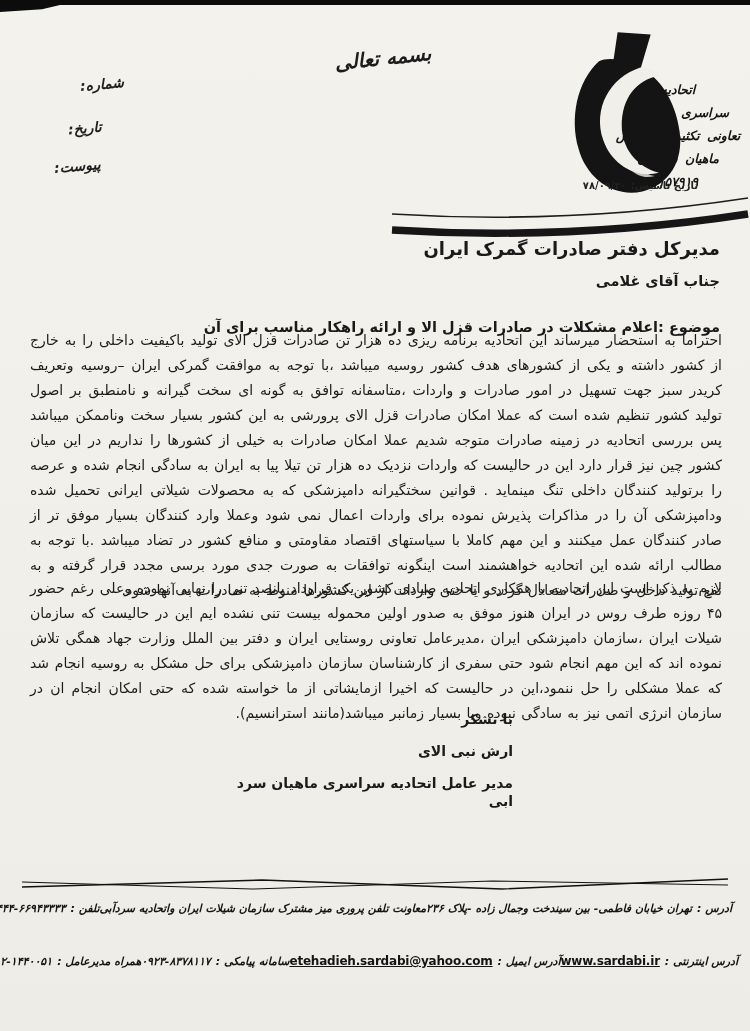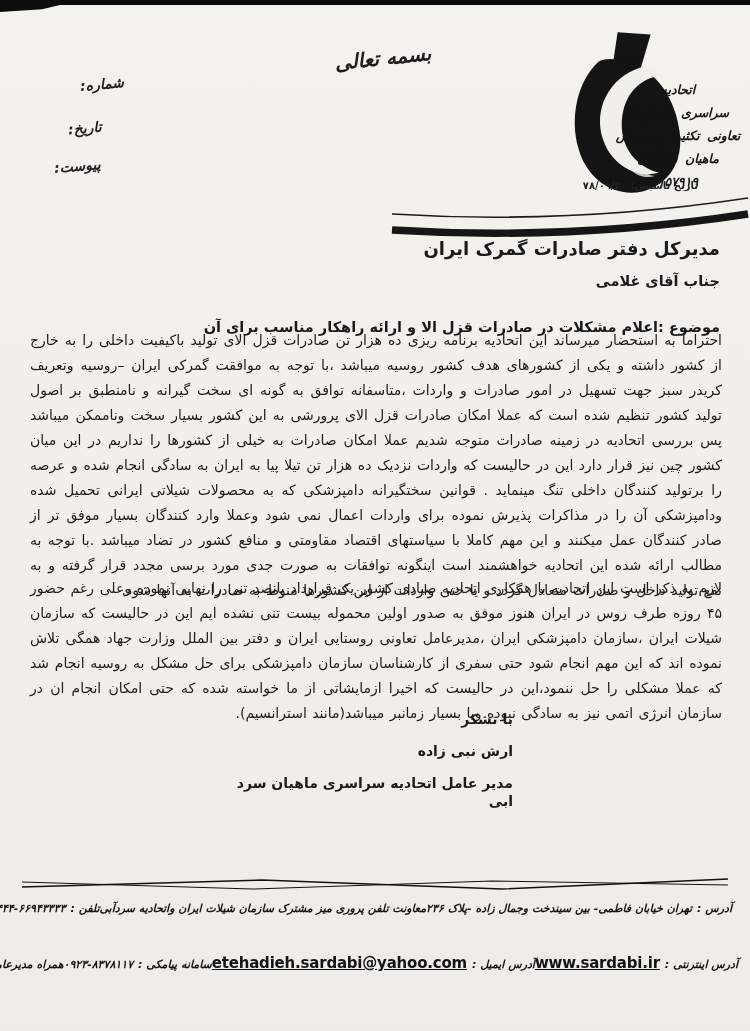--- a/index.html
+++ b/index.html
@@ -87,21 +87,21 @@
     display: flex; justify-content: space-between; align-items: baseline;
     direction: rtl; white-space: nowrap; color: #141414;
   }
   .footer-1 { top: 902px; font-size: 11px; font-style: italic; letter-spacing: -0.3px; }
   .footer-2 { top: 954px; font-size: 11px; font-style: italic; letter-spacing: -0.2px; left: 12px; right: 12px; }
   .footer-line .seg { white-space: nowrap; }
   .footer-line .lbl { font-weight: bold; margin-left: 5px; }
   .footer-line .val { font-weight: 600; }
   .num-ltr { direction: ltr; unicode-bidi: embed; }
   .latin-val {
-    font-style: normal; font-weight: bold; font-size: 15px;
+    font-style: normal; font-weight: bold; font-size: 12px;
     text-decoration: underline; direction: ltr; unicode-bidi: embed;
   }
 </style>
 </head>
 <body>
 
 <div class="page">
 
   <div class="scan-bar"></div>
   <div class="scan-wedge"></div>
@@ -141,21 +141,21 @@
     <div class="line1">مدیرکل دفتر صادرات گمرک ایران</div>
     <div class="line2">جناب آقای غلامی</div>
     <div class="subject">موضوع :اعلام مشکلات در صادرات قزل الا و ارائه راهکار مناسب برای آن</div>
   </div>
 
   <div class="body-par par1">احتراما به استحضار میرساند این اتحادیه برنامه ریزی ده هزار تن صادرات قزل الای تولید باکیفیت داخلی را به خارج از کشور داشته و یکی از کشورهای هدف کشور روسیه میباشد ،با توجه به موافقت گمرکی ایران –روسیه وتعریف کریدر سبز جهت تسهیل در امور صادرات و واردات ،متاسفانه توافق به گونه ای سخت گیرانه و نامنطبق بر اصول تولید کشور تنظیم شده است که عملا امکان صادرات قزل الای پرورشی به این کشور بسیار سخت وناممکن میباشد پس بررسی اتحادیه در زمینه صادرات متوجه شدیم عملا امکان صادرات به خیلی از کشورها را نداریم در این میان کشور چین نیز قرار دارد این در حالیست که واردات نزدیک ده هزار تن تیلا پیا به ایران به سادگی انجام شده و عرصه را برتولید کنندگان داخلی تنگ مینماید . قوانین سختگیرانه دامپزشکی که به محصولات شیلاتی ایرانی تحمیل شده ودامپزشکی آن را در مذاکرات پذیرش نموده برای واردات اعمال نمی شود وعملا وارد کنندگان بسیار موفق تر از صادر کنندگان عمل میکنند و این مهم کاملا با سیاستهای اقتصاد مقاومتی و منافع کشور در تضاد میباشد .با توجه به مطالب ارائه شده این اتحادیه خواهشمند است اینگونه توافقات به صورت جدی مورد برسی مجدد قرار گرفته و به نفع تولید داخل و صادرات متعادل گردد و یا حتی واردات از این کشورها منوط به صادرات به آنها شود.</div>
   <div class="body-par par2">لازم به ذکر است این اتحادیه با همکاری اتحادیه صیادی کشور یک قرارداد پانصد تنی را نهایی نموده وعلی رغم حضور ۴۵ روزه طرف روس در ایران هنوز موفق به صدور اولین محموله بیست تنی نشده ایم این در حالیست که سازمان شیلات ایران ،سازمان دامپزشکی ایران ،مدیرعامل تعاونی روستایی ایران و دفتر بین الملل وزارت جهاد همگی تلاش نموده اند که این مهم انجام شود حتی سفری از کارشناسان سازمان دامپزشکی برای حل مشکل به روسیه انجام شد که عملا مشکلی را حل ننمود،این در حالیست که اخیرا ازمایشاتی از ما خواسته شده که حتی امکان انجام ان در سازمان انرژی اتمی نیز به سادگی نبوده ویا بسیار زمانبر میباشد(مانند استرانسیم).</div>
 
   <div class="closing-block">
     <div>با تشکر</div>
-    <div>ارش نبی زاده</div>
+    <div>ارش نبی الای</div>
     <div>مدیر عامل اتحادیه سراسری ماهیان سرد ابی</div>
   </div>
 
   <svg class="footer-rule" viewBox="0 0 706 20" xmlns="http://www.w3.org/2000/svg" preserveAspectRatio="none">
     <path d="M0,11 L240,4 L480,13 L706,3" stroke="#111" stroke-width="1.4" fill="none"></path>
     <path d="M0,6 L230,13 L470,5 L706,9" stroke="#111" stroke-width="1.1" fill="none"></path>
   </svg>
 
   <div class="footer-line footer-1">
     <span class="seg">

